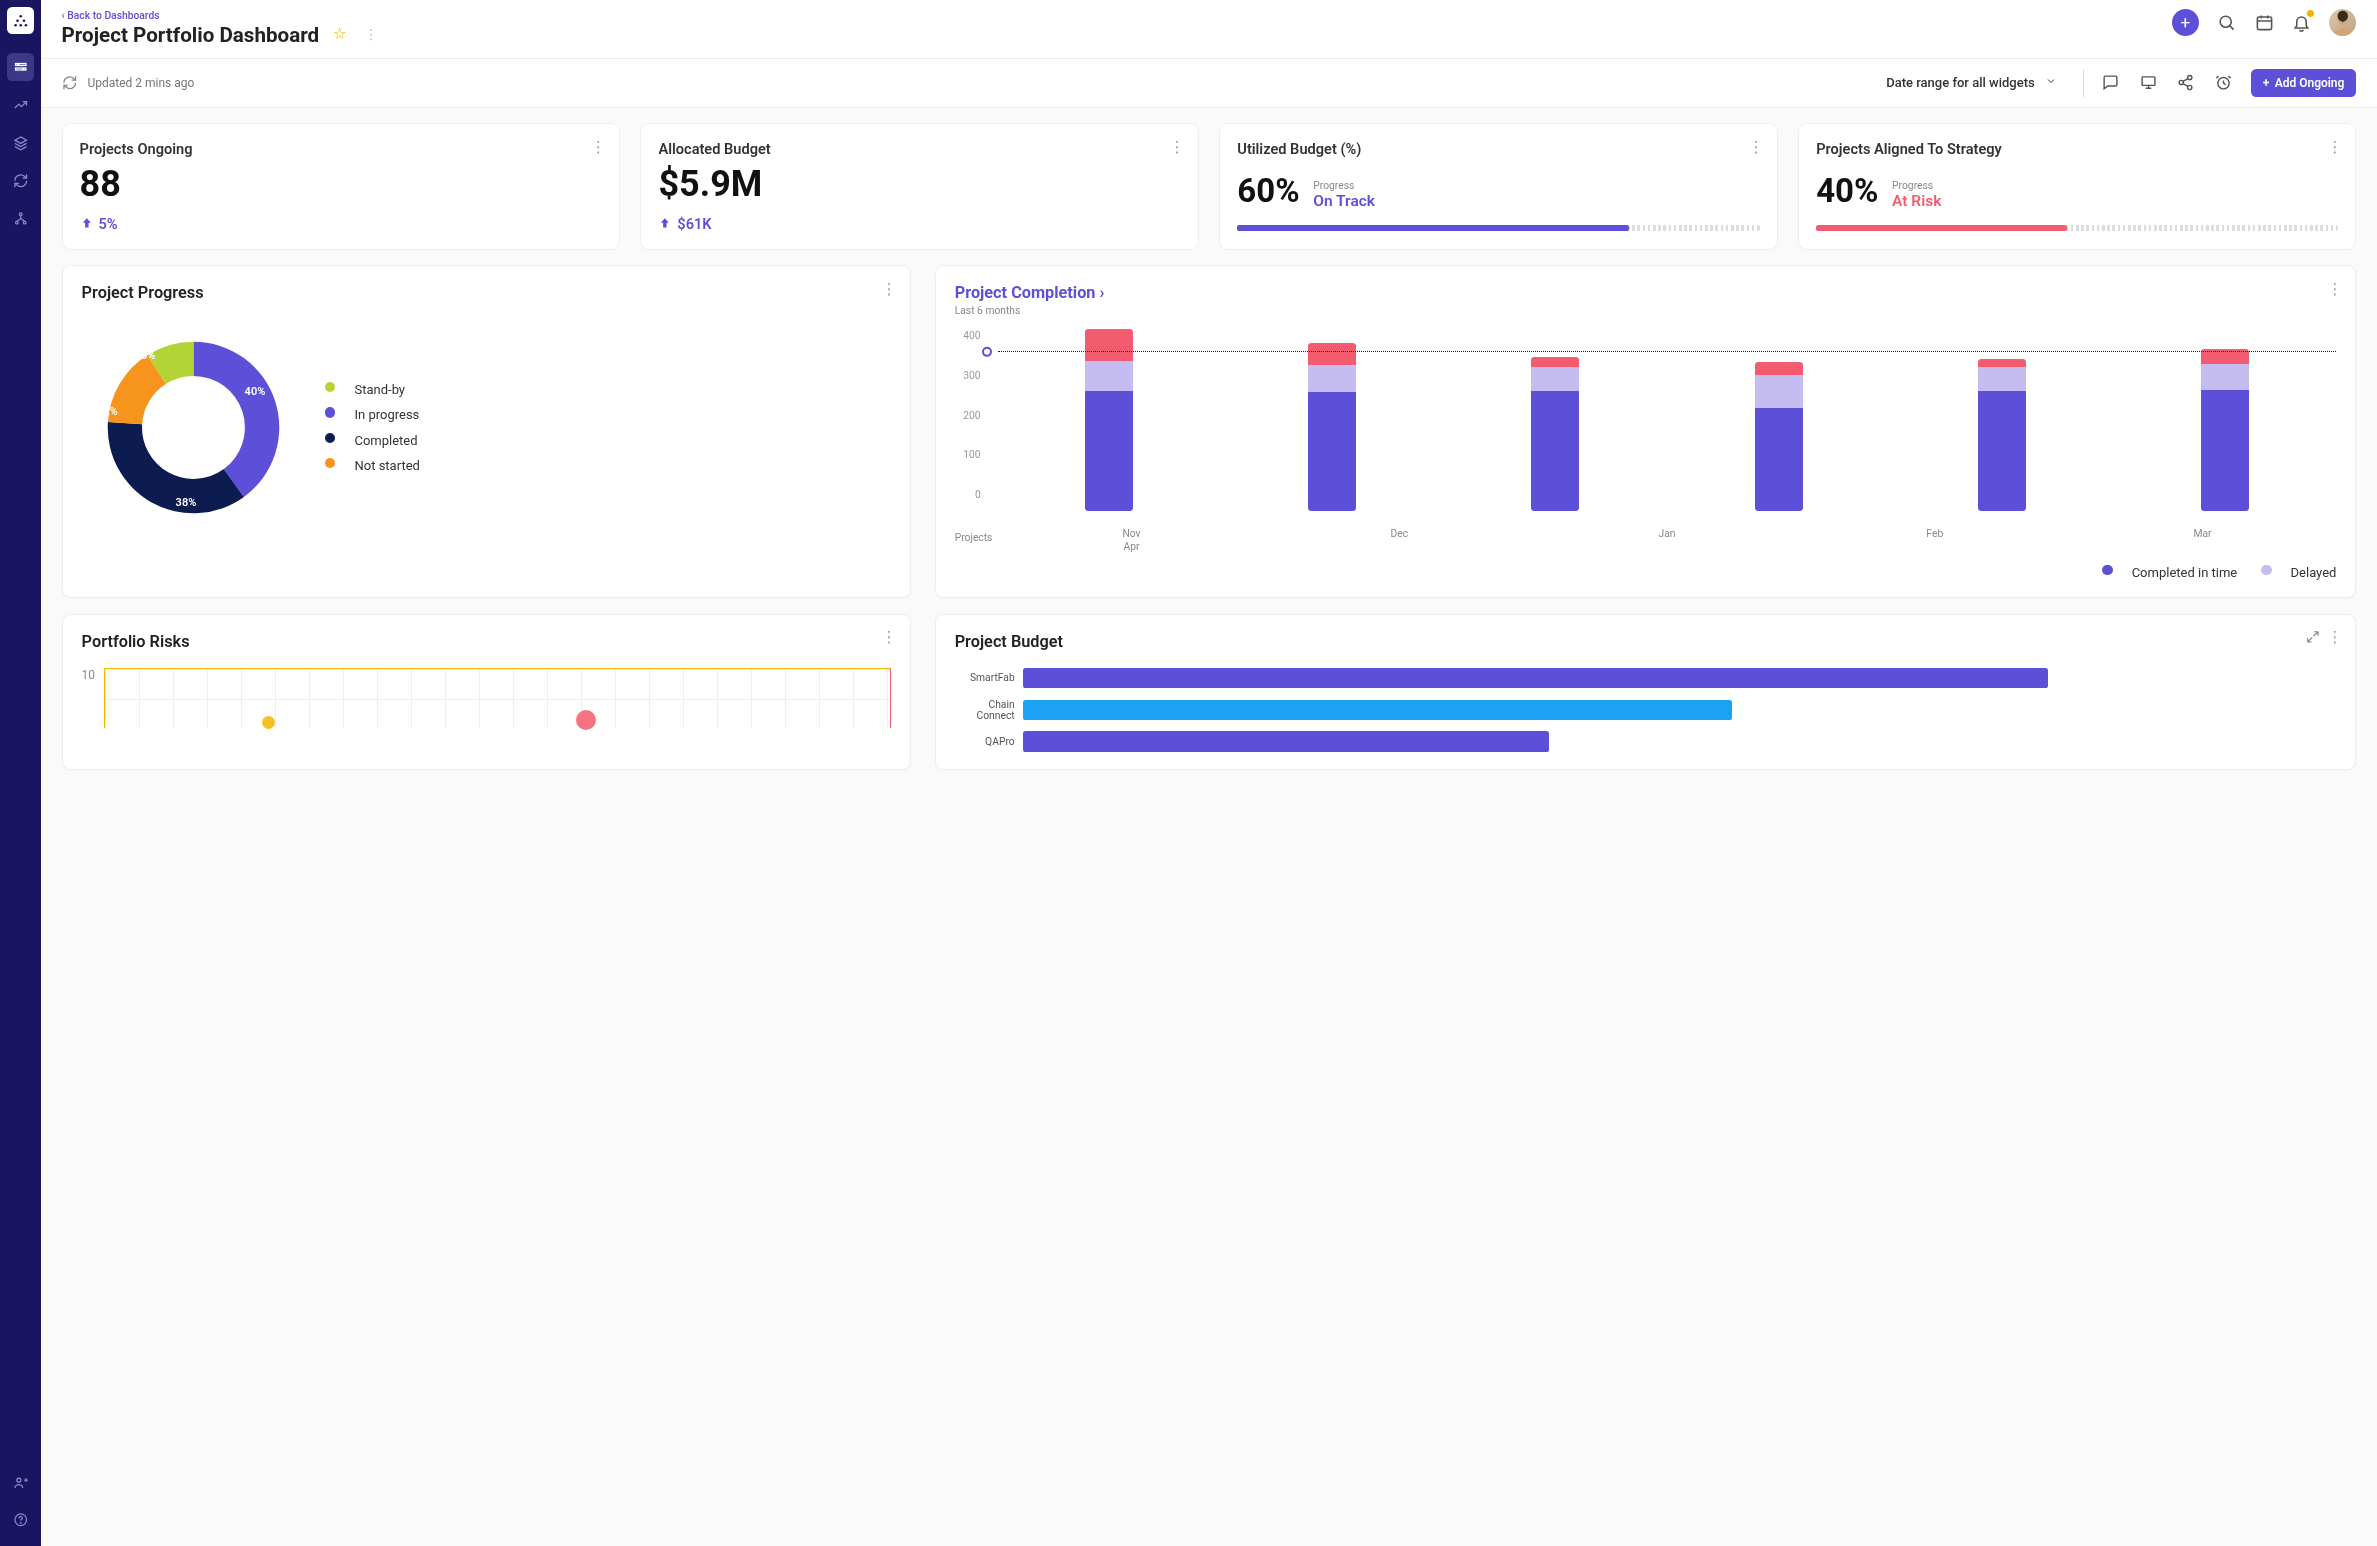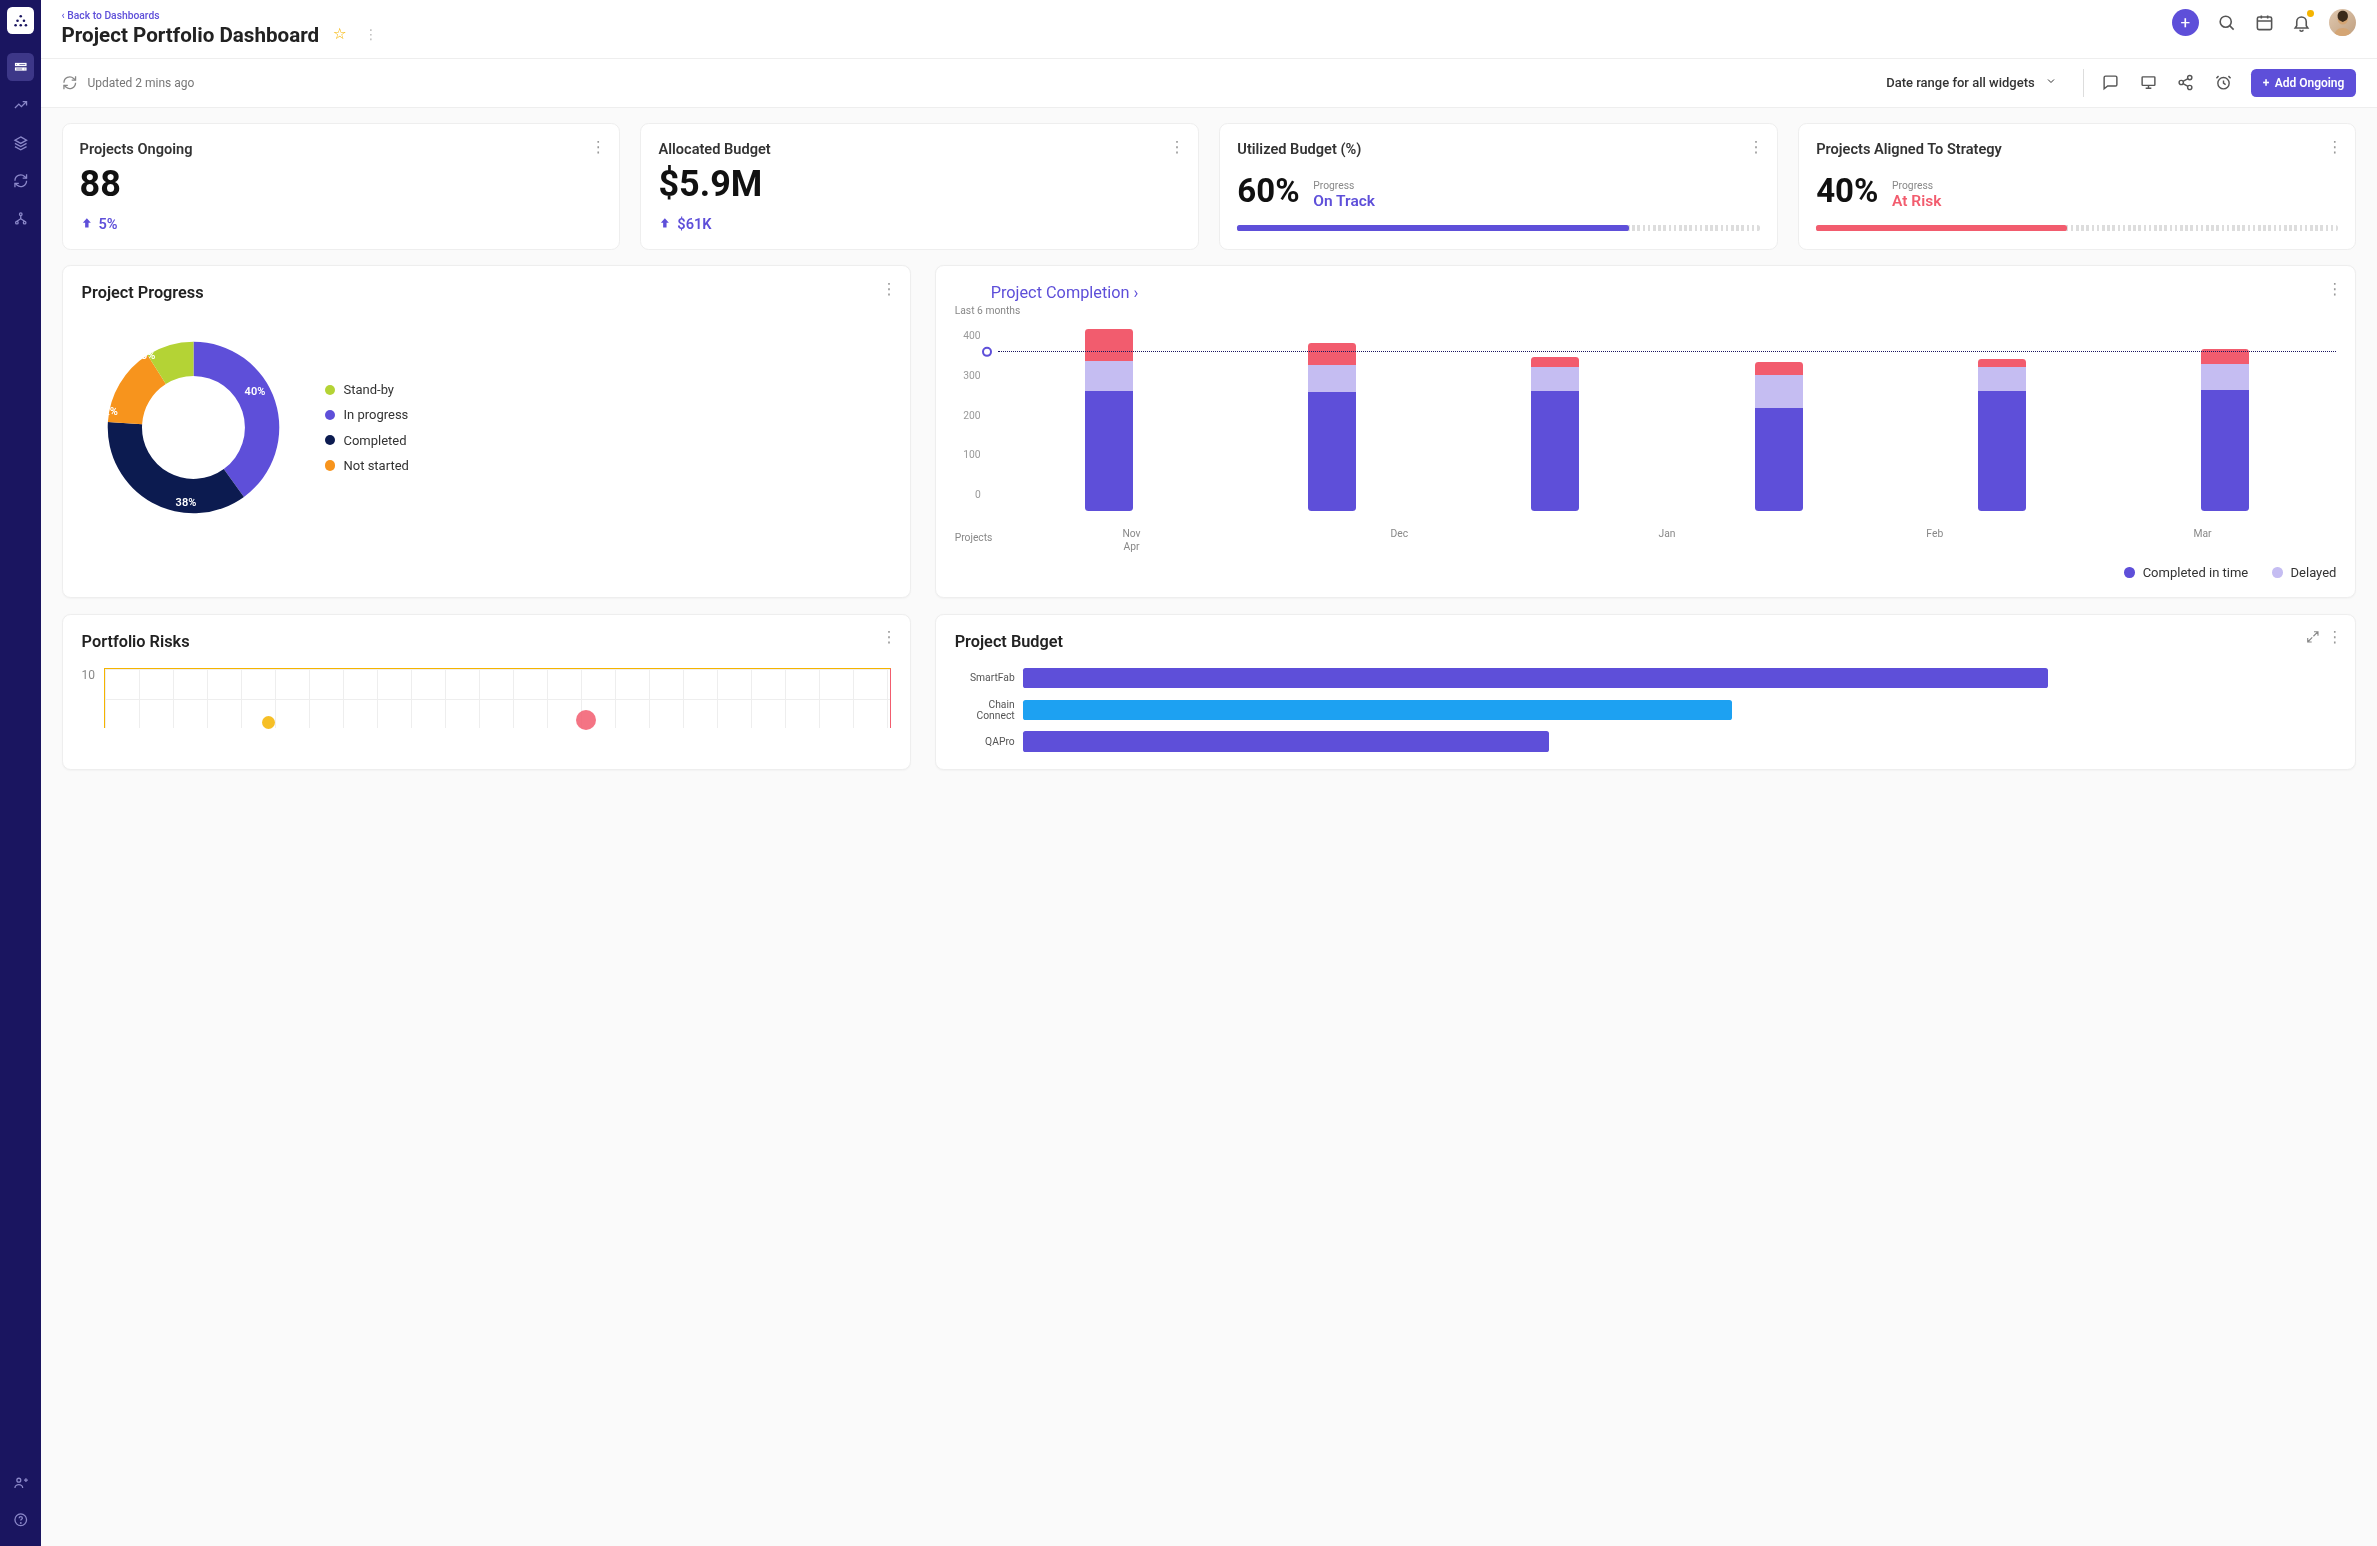--- a/index.html
+++ b/index.html
@@ -47,28 +47,28 @@
 .prog-label { font-size:10.3px; color:#888; }
 .prog-status { font-size:15.5px; font-weight:600; }
 .status-ontrack { color:#5e4fd9; }
 .status-atrisk { color:#f25c6e; }
 .prog-bar { height:5.2px; background:repeating-linear-gradient(90deg,#ddd 0,#ddd 2.6px,transparent 2.6px,transparent 5.2px); border-radius:2.6px; margin-top:15.5px; position:relative; }
 .prog-fill { position:absolute; left:0; top:0; height:5.2px; border-radius:2.6px; }
 
 .charts-row { display:grid; grid-template-columns: 37% 1fr; gap:24px; margin-bottom:15.5px; }
 .chart-card { background:#fff; border:0.9px solid #eee; border-radius:8.6px; padding:17px 19px; position:relative; box-shadow:0 0.9px 1.7px rgba(0,0,0,0.03); }
 .chart-title { font-size:16.3px; font-weight:600; color:#222; }
-.chart-title-link { color:#5e4fd9; font-size:16.3px; font-weight:400; cursor:pointer;margin-left:36px; }
+.chart-title-link { color:#5e4fd9; font-size:16.3px; font-weight:700; cursor:pointer; }
 .chart-sub { color:#888; font-size:10.3px; margin-top:1.7px; }
 
 .donut-wrap { display:flex; align-items:center; gap:20.6px; margin-top:13.7px; }
 .donut { position:relative; width:223px; height:223px; }
 .donut-label { position:absolute; color:#fff; font-size:11px; font-weight:600; }
 .legend { display:flex; flex-direction:column; gap:10.3px; }
-.legend-item { display:flex; align-items:center; gap:8px; font-size:13px; color:#333; }
+.legend-item { display:flex; align-items:flex-start; gap:19px; font-size:13px; color:#333; }
 .legend-dot { width:10.3px; height:10.3px; border-radius:50%; }
 
 .barchart { margin-top:12px; position:relative; height:198px; display:flex; gap:17px; }
 .y-axis { display:flex; flex-direction:column; justify-content:space-between; height:172px; font-size:10.3px; color:#999; text-align:right; width:26px; }
 .bars-area { flex:1; position:relative; }
 .dashed-line { position:absolute; left:0; right:0; border-top:1.7px dotted #1a1560; z-index:2; }
 .dashed-marker { position:absolute; width:10.3px; height:10.3px; border:2.6px solid #5e4fd9; background:#fff; border-radius:50%; left:-15.5px; transform:translateY(-50%); }
 .bars-grid { display:grid; grid-template-columns:repeat(6,1fr); height:172px; align-items:end; gap:0; }
 .bar-col { display:flex; flex-direction:column; align-items:center; }
 .bar-stack { width:48px; display:flex; flex-direction:column-reverse; }

